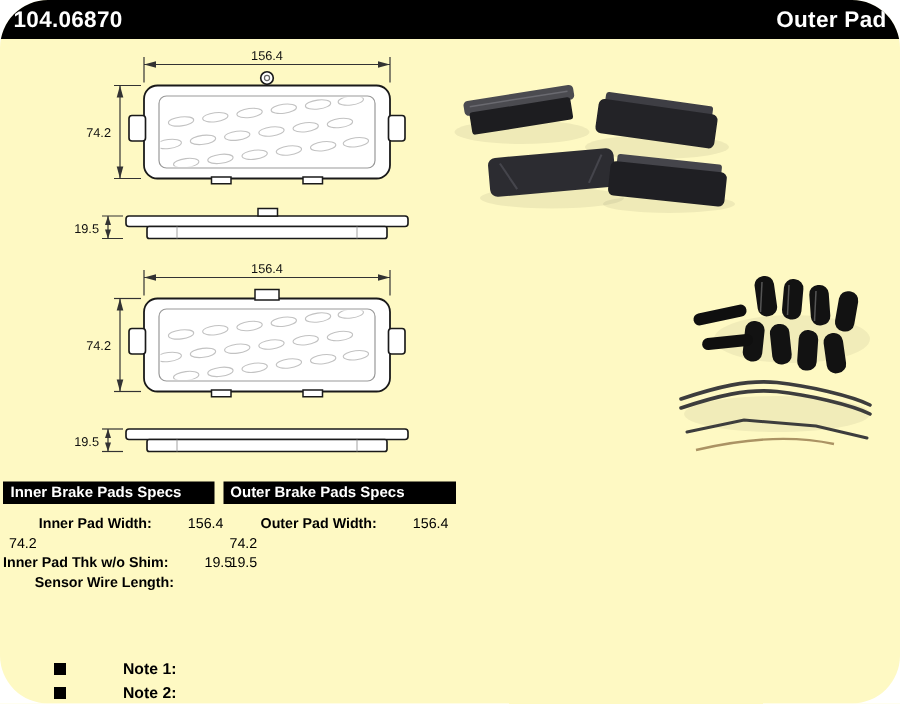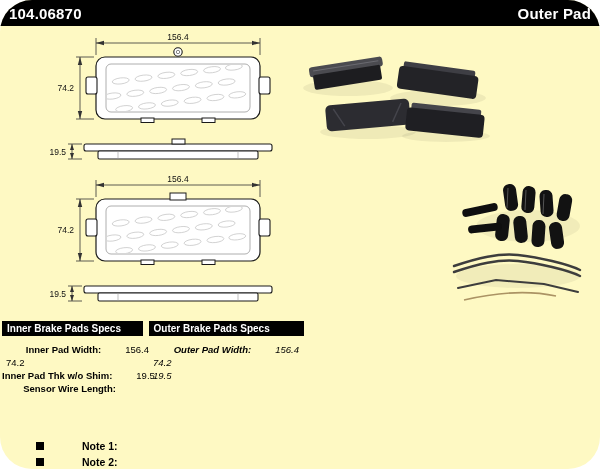--- a/index.html
+++ b/index.html
@@ -35,21 +35,21 @@
   .specs { position:absolute; left:2px; top:321px; width:302px; }
   .specs-headers { display:flex; }
   .specs-header {
     background:#000; color:#fff; font-weight:bold; font-size:10px;
     height:15px; line-height:15px; padding:0 5px;
   }
   .specs-header.inner { width:141px; margin-right:6px; }
   .specs-header.outer { width:156px; }
   .specs-body { display:flex; margin-top:8px; }
   .specs-col { width:147px; }
-  .specs-col.outer { margin-left:0; width:150px;font-style:italic; }
+  .specs-col.outer { margin-left:0; width:150px; }
   .spec-row { display:flex; height:13px; align-items:flex-start; font-size:9.5px;gap:20px; }
   .spec-label { display:inline-block; width:114px; text-align:right; font-weight:bold; white-space:nowrap; }
   .spec-value { margin-left:4px; white-space:nowrap; }
 
   
   .notes { position:absolute; left:36px; top:438px; }
   .note-row { display:flex; align-items:center; height:16px;gap:30px; }
   .note-bullet { width:8px; height:8px; background:#000; display:inline-block; }
   .note-label { font-size:10.5px; font-weight:bold; margin-left:8px; }
 </style>

